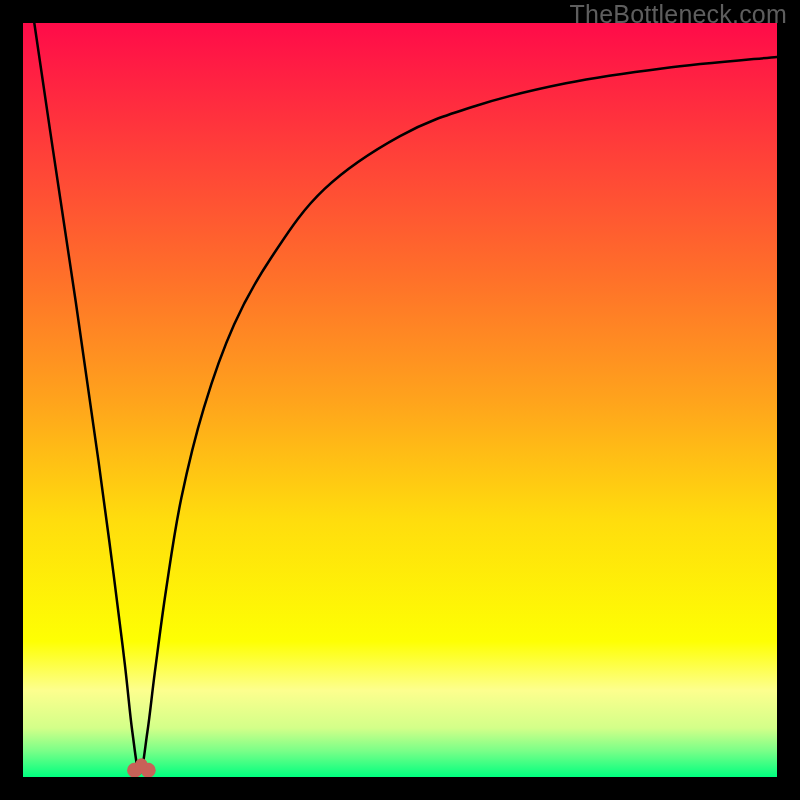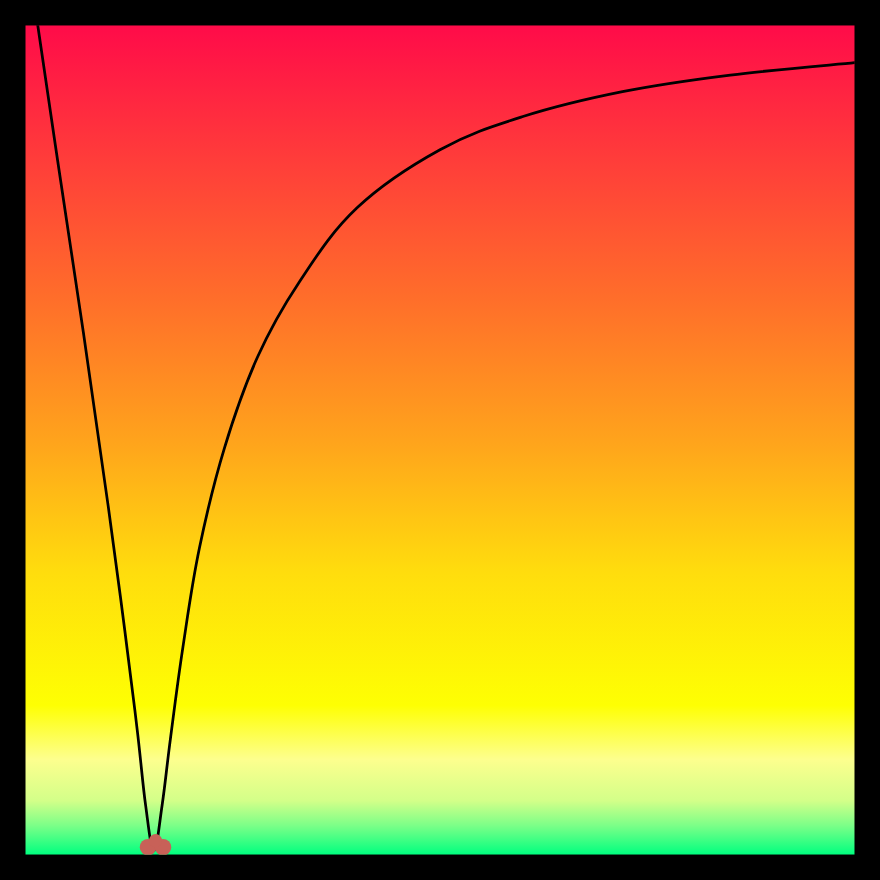--- a/index.html
+++ b/index.html
@@ -34,20 +34,21 @@
     font-size: 25px;
     font-weight: 500;
     letter-spacing: 0.2px;
     user-select: none;
   }
 </style>
 </head>
 <body>
 
 <div class="frame">
+  <div class="watermark">TheBottleneck.com</div>
   <div class="plot">
     <svg id="svg" width="754" height="754" viewBox="0 0 754 754">
       <defs>
         <linearGradient id="bg-grad" x1="0" y1="0" x2="0" y2="1">
             <stop offset="0.0%" stop-color="#ff0b49"></stop>
             <stop offset="16.0%" stop-color="#ff3c3a"></stop>
             <stop offset="33.0%" stop-color="#ff6e2a"></stop>
             <stop offset="50.0%" stop-color="#ffa31c"></stop>
             <stop offset="66.0%" stop-color="#ffdd0d"></stop>
             <stop offset="82.0%" stop-color="#feff03"></stop>

